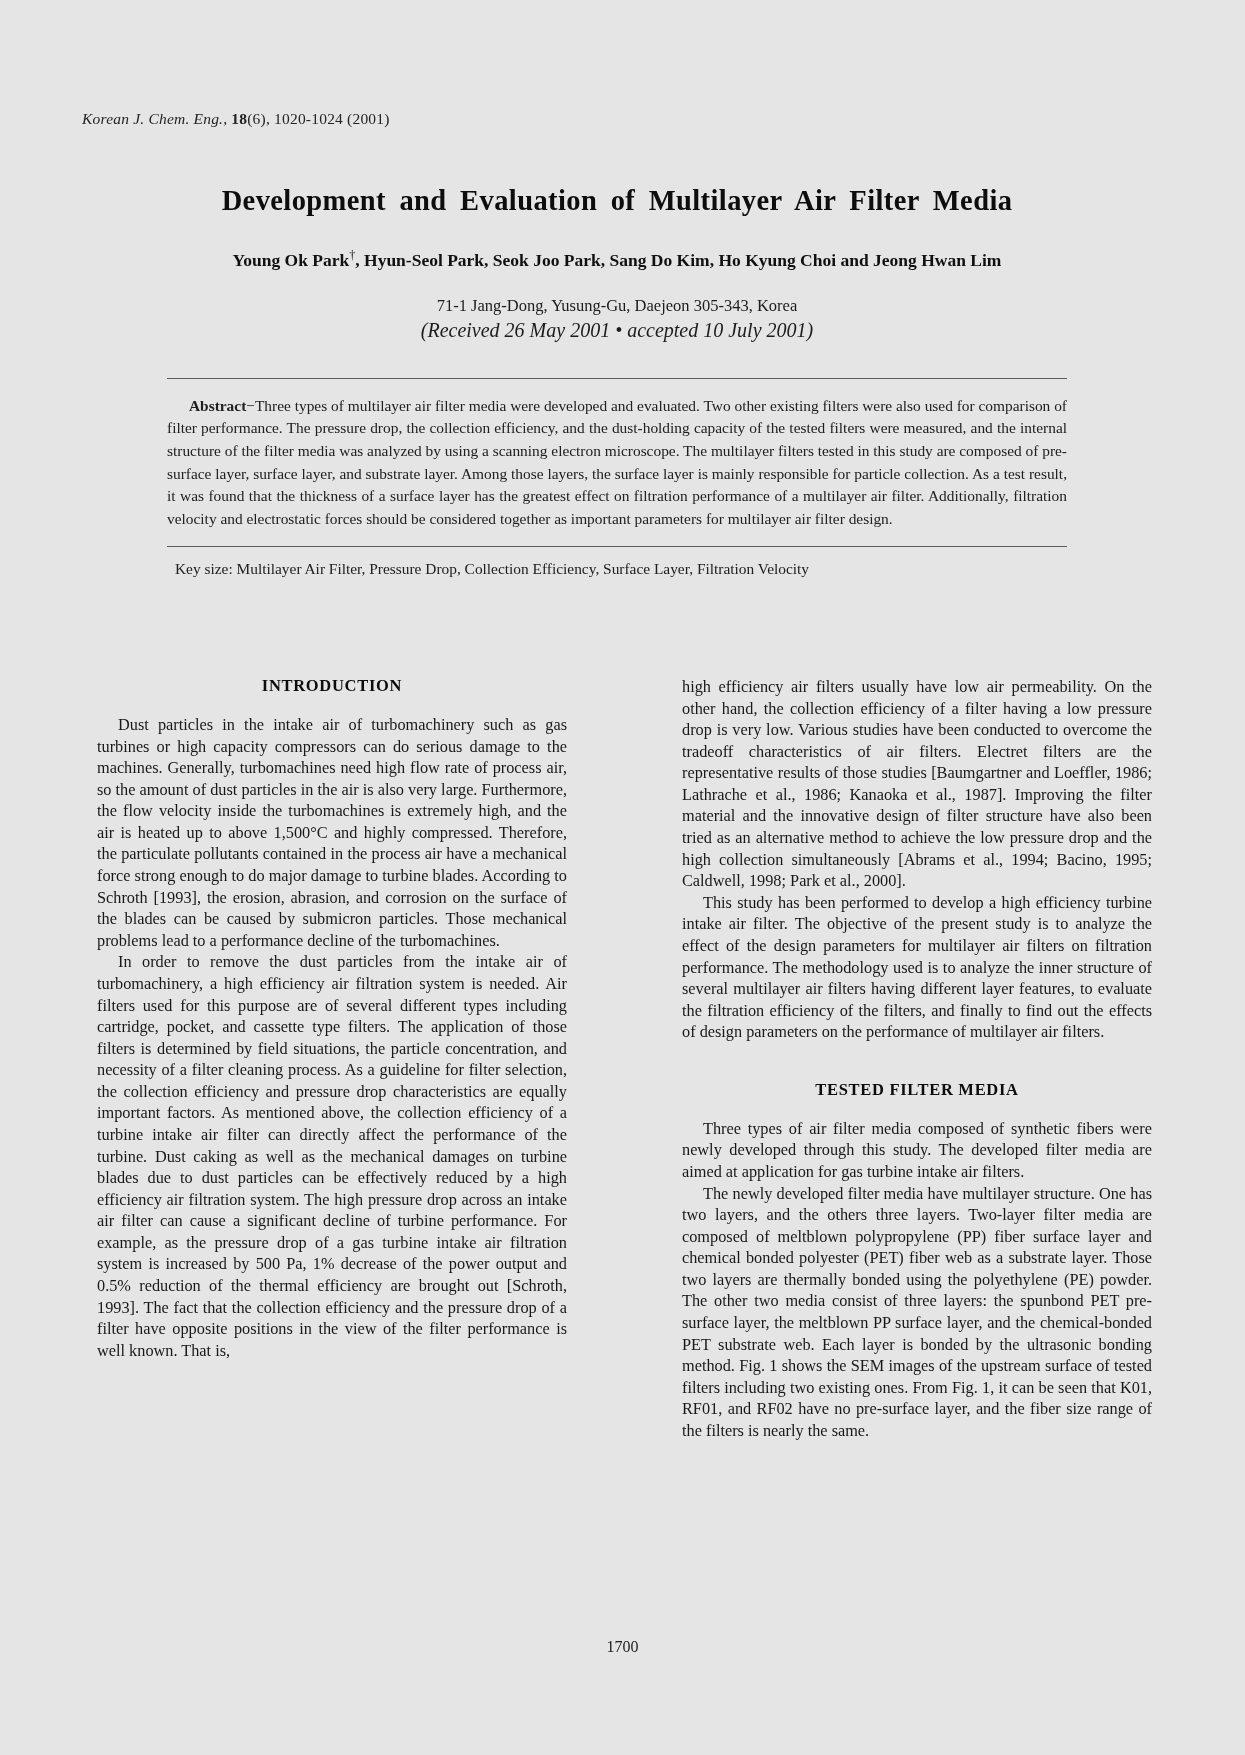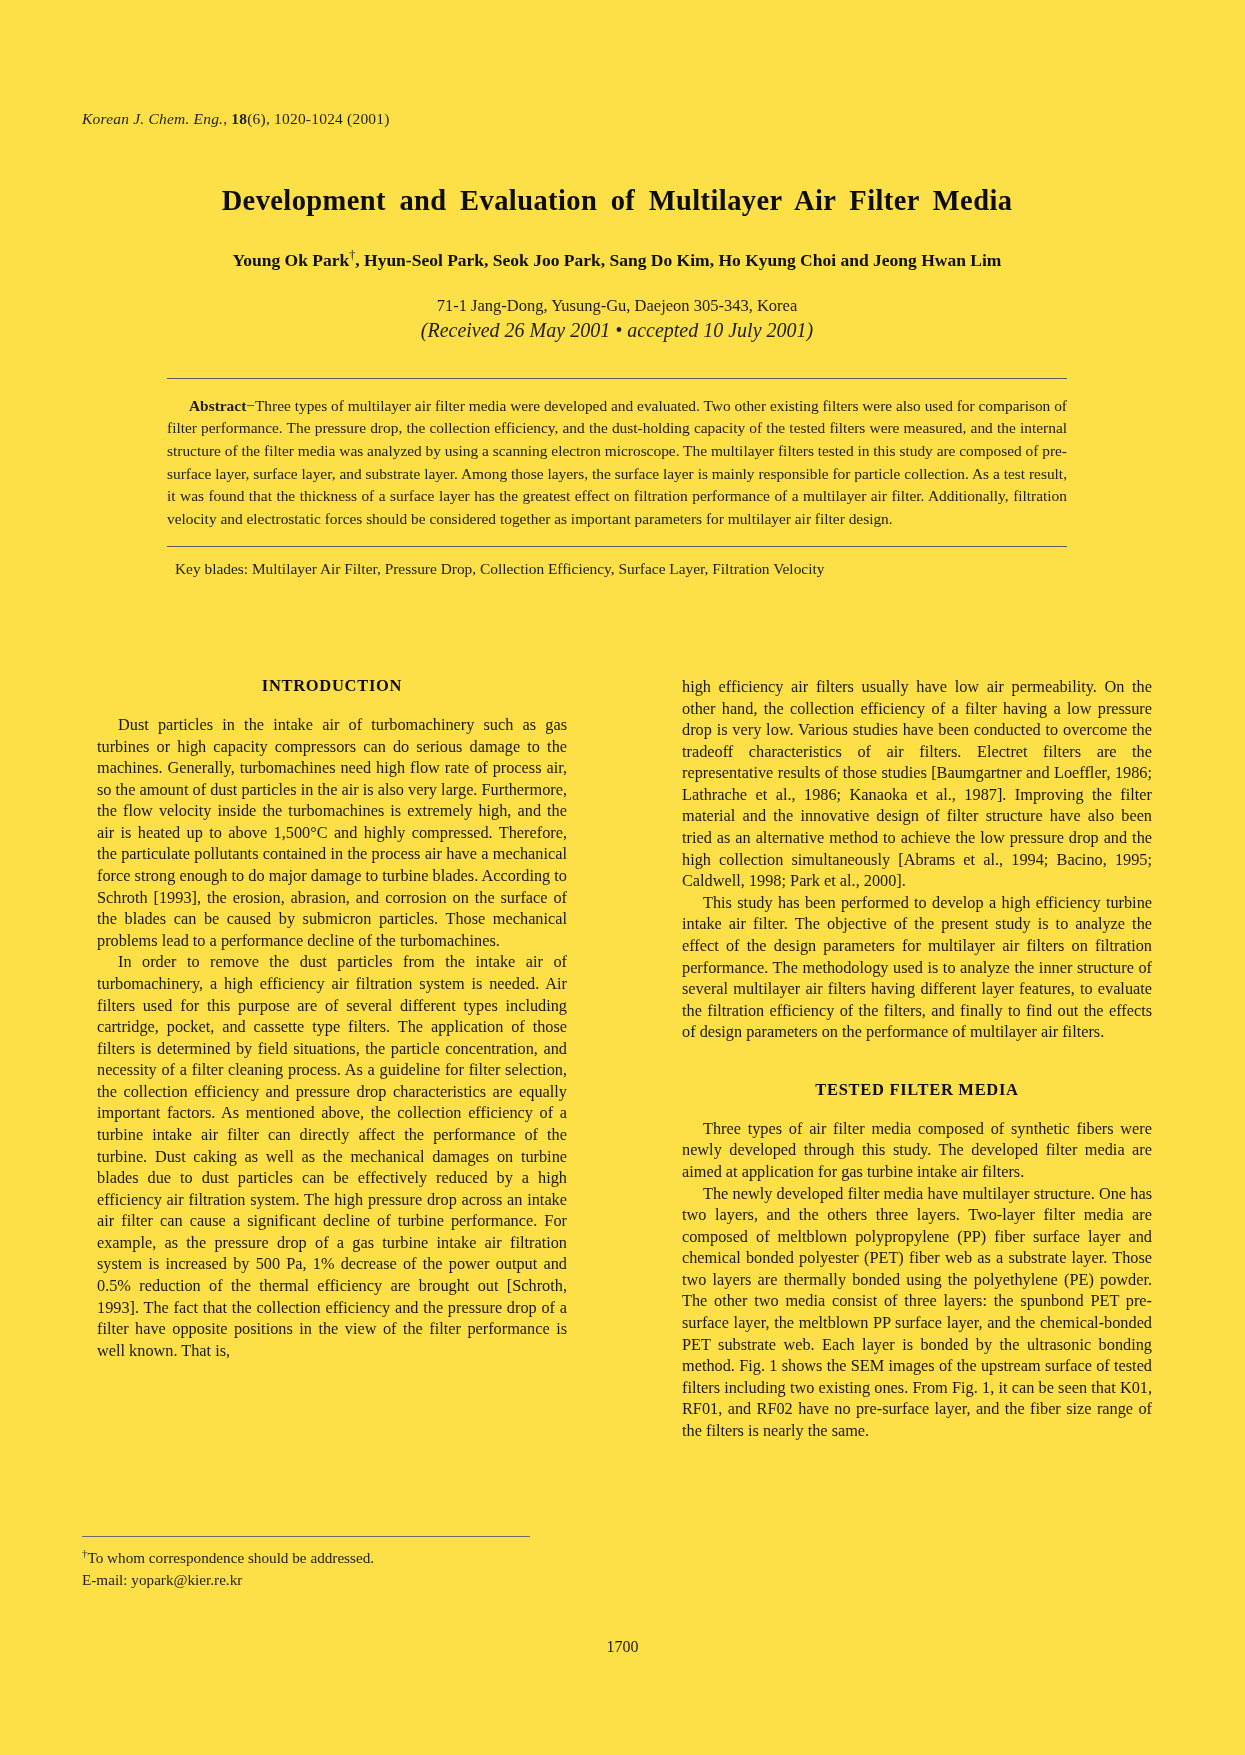--- a/index.html
+++ b/index.html
@@ -14,21 +14,21 @@
     font-family: "Liberation Serif", "DejaVu Serif", serif;
     color: #1a1a1a;
     position: relative;
     overflow: hidden;
   }
   .page {
     position: absolute;
     left: 0; top: 0;
     width: 1245px;
     height: 1755px;
-    background: #fde047;
+    background: #e5e5e5;
     font-family: Liberation Serif, serif;
   }
   .content {
     position: absolute;
     left: 82px;
     top: 110px;
     width: 1070px;
   }
 
   
@@ -213,21 +213,21 @@
       <span>Young Ok Park</span><span class="dagger">†</span><span>, Hyun-Seol Park, Seok Joo Park, Sang Do Kim, Ho Kyung Choi and Jeong Hwan Lim</span>
     </div>
 
     <div class="affil">71-1 Jang-Dong, Yusung-Gu, Daejeon 305-343, Korea</div>
     <div class="received">(Received 26 May 2001 • accepted 10 July 2001)</div>
 
     <div class="abstract-wrap">
       <hr class="rule">
       <p class="abstract"><span class="lbl">Abstract</span><span>−</span><span>Three types of multilayer air filter media were developed and evaluated. Two other existing filters were also used for comparison of filter performance. The pressure drop, the collection efficiency, and the dust-holding capacity of the tested filters were measured, and the internal structure of the filter media was analyzed by using a scanning electron microscope. The multilayer filters tested in this study are composed of pre-surface layer, surface layer, and substrate layer. Among those layers, the surface layer is mainly responsible for particle collection. As a test result, it was found that the thickness of a surface layer has the greatest effect on filtration performance of a multilayer air filter. Additionally, filtration velocity and electrostatic forces should be considered together as important parameters for multilayer air filter design.</span></p>
       <hr class="rule narrow" style="margin-top:11px;">
-      <p class="keywords">Key blades: Multilayer Air Filter, Pressure Drop, Collection Efficiency, Surface Layer, Filtration Velocity</p>
+      <p class="keywords">Key size: Multilayer Air Filter, Pressure Drop, Collection Efficiency, Surface Layer, Filtration Velocity</p>
     </div>
 
   </div>
 
   <div class="columns">
 
     <div class="col col-left">
       <h2 class="sec-head">INTRODUCTION</h2>
       <p class="body">Dust particles in the intake air of turbomachinery such as gas turbines or high capacity compressors can do serious damage to the machines. Generally, turbomachines need high flow rate of process air, so the amount of dust particles in the air is also very large. Furthermore, the flow velocity inside the turbomachines is extremely high, and the air is heated up to above 1,500°C and highly compressed. Therefore, the particulate pollutants contained in the process air have a mechanical force strong enough to do major damage to turbine blades. According to Schroth [1993], the erosion, abrasion, and corrosion on the surface of the blades can be caused by submicron particles. Those mechanical problems lead to a performance decline of the turbomachines.</p>
       <p class="body">In order to remove the dust particles from the intake air of turbomachinery, a high efficiency air filtration system is needed. Air filters used for this purpose are of several different types including cartridge, pocket, and cassette type filters. The application of those filters is determined by field situations, the particle concentration, and necessity of a filter cleaning process. As a guideline for filter selection, the collection efficiency and pressure drop characteristics are equally important factors. As mentioned above, the collection efficiency of a turbine intake air filter can directly affect the performance of the turbine. Dust caking as well as the mechanical damages on turbine blades due to dust particles can be effectively reduced by a high efficiency air filtration system. The high pressure drop across an intake air filter can cause a significant decline of turbine performance. For example, as the pressure drop of a gas turbine intake air filtration system is increased by 500 Pa, 1% decrease of the power output and 0.5% reduction of the thermal efficiency are brought out [Schroth, 1993]. The fact that the collection efficiency and the pressure drop of a filter have opposite positions in the view of the filter performance is well known. That is,</p>
@@ -236,21 +236,16 @@
     <div class="col col-right">
       <p class="body noindent">high efficiency air filters usually have low air permeability. On the other hand, the collection efficiency of a filter having a low pressure drop is very low. Various studies have been conducted to overcome the tradeoff characteristics of air filters. Electret filters are the representative results of those studies [Baumgartner and Loeffler, 1986; Lathrache et al., 1986; Kanaoka et al., 1987]. Improving the filter material and the innovative design of filter structure have also been tried as an alternative method to achieve the low pressure drop and the high collection simultaneously [Abrams et al., 1994; Bacino, 1995; Caldwell, 1998; Park et al., 2000].</p>
       <p class="body">This study has been performed to develop a high efficiency turbine intake air filter. The objective of the present study is to analyze the effect of the design parameters for multilayer air filters on filtration performance. The methodology used is to analyze the inner structure of several multilayer air filters having different layer features, to evaluate the filtration efficiency of the filters, and finally to find out the effects of design parameters on the performance of multilayer air filters.</p>
       <h2 class="sec-head spaced-top">TESTED FILTER MEDIA</h2>
       <p class="body">Three types of air filter media composed of synthetic fibers were newly developed through this study. The developed filter media are aimed at application for gas turbine intake air filters.</p>
       <p class="body">The newly developed filter media have multilayer structure. One has two layers, and the others three layers. Two-layer filter media are composed of meltblown polypropylene (PP) fiber surface layer and chemical bonded polyester (PET) fiber web as a substrate layer. Those two layers are thermally bonded using the polyethylene (PE) powder. The other two media consist of three layers: the spunbond PET pre-surface layer, the meltblown PP surface layer, and the chemical-bonded PET substrate web. Each layer is bonded by the ultrasonic bonding method. Fig. 1 shows the SEM images of the upstream surface of tested filters including two existing ones. From Fig. 1, it can be seen that K01, RF01, and RF02 have no pre-surface layer, and the fiber size range of the filters is nearly the same.</p>
     </div>
 
   </div>
 
-  <div class="footnote-wrap">
-    <hr class="foot-rule">
-    <p class="footnote"><span class="dagger">†</span><span>To whom correspondence should be addressed.</span></p>
-    <p class="footnote">E-mail: yopark@kier.re.kr</p>
-  </div>
 
   <div class="page-number">1700</div>
 
 </div>
 
 </body></html>

